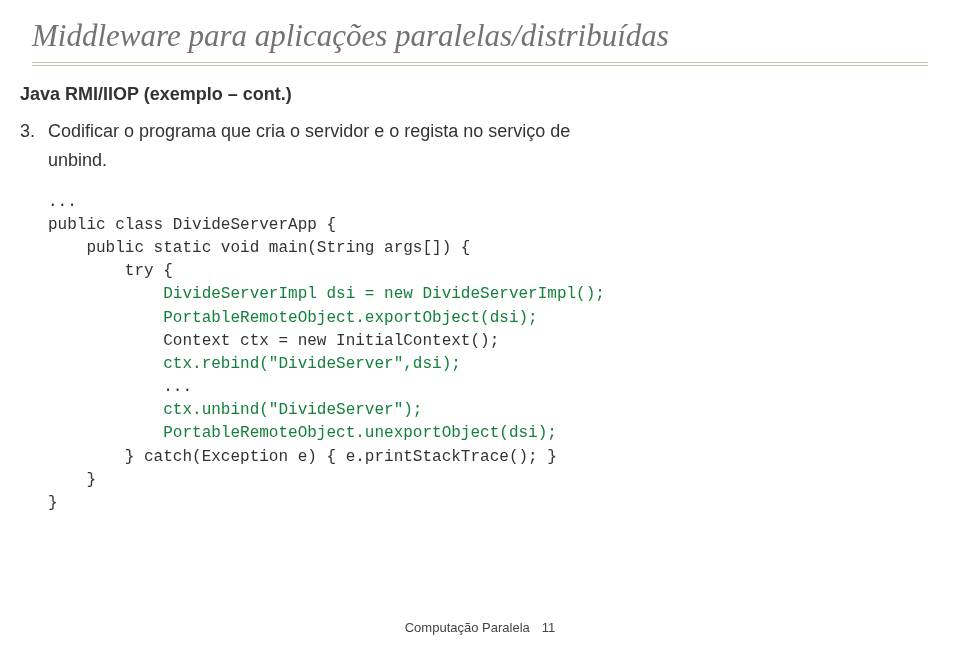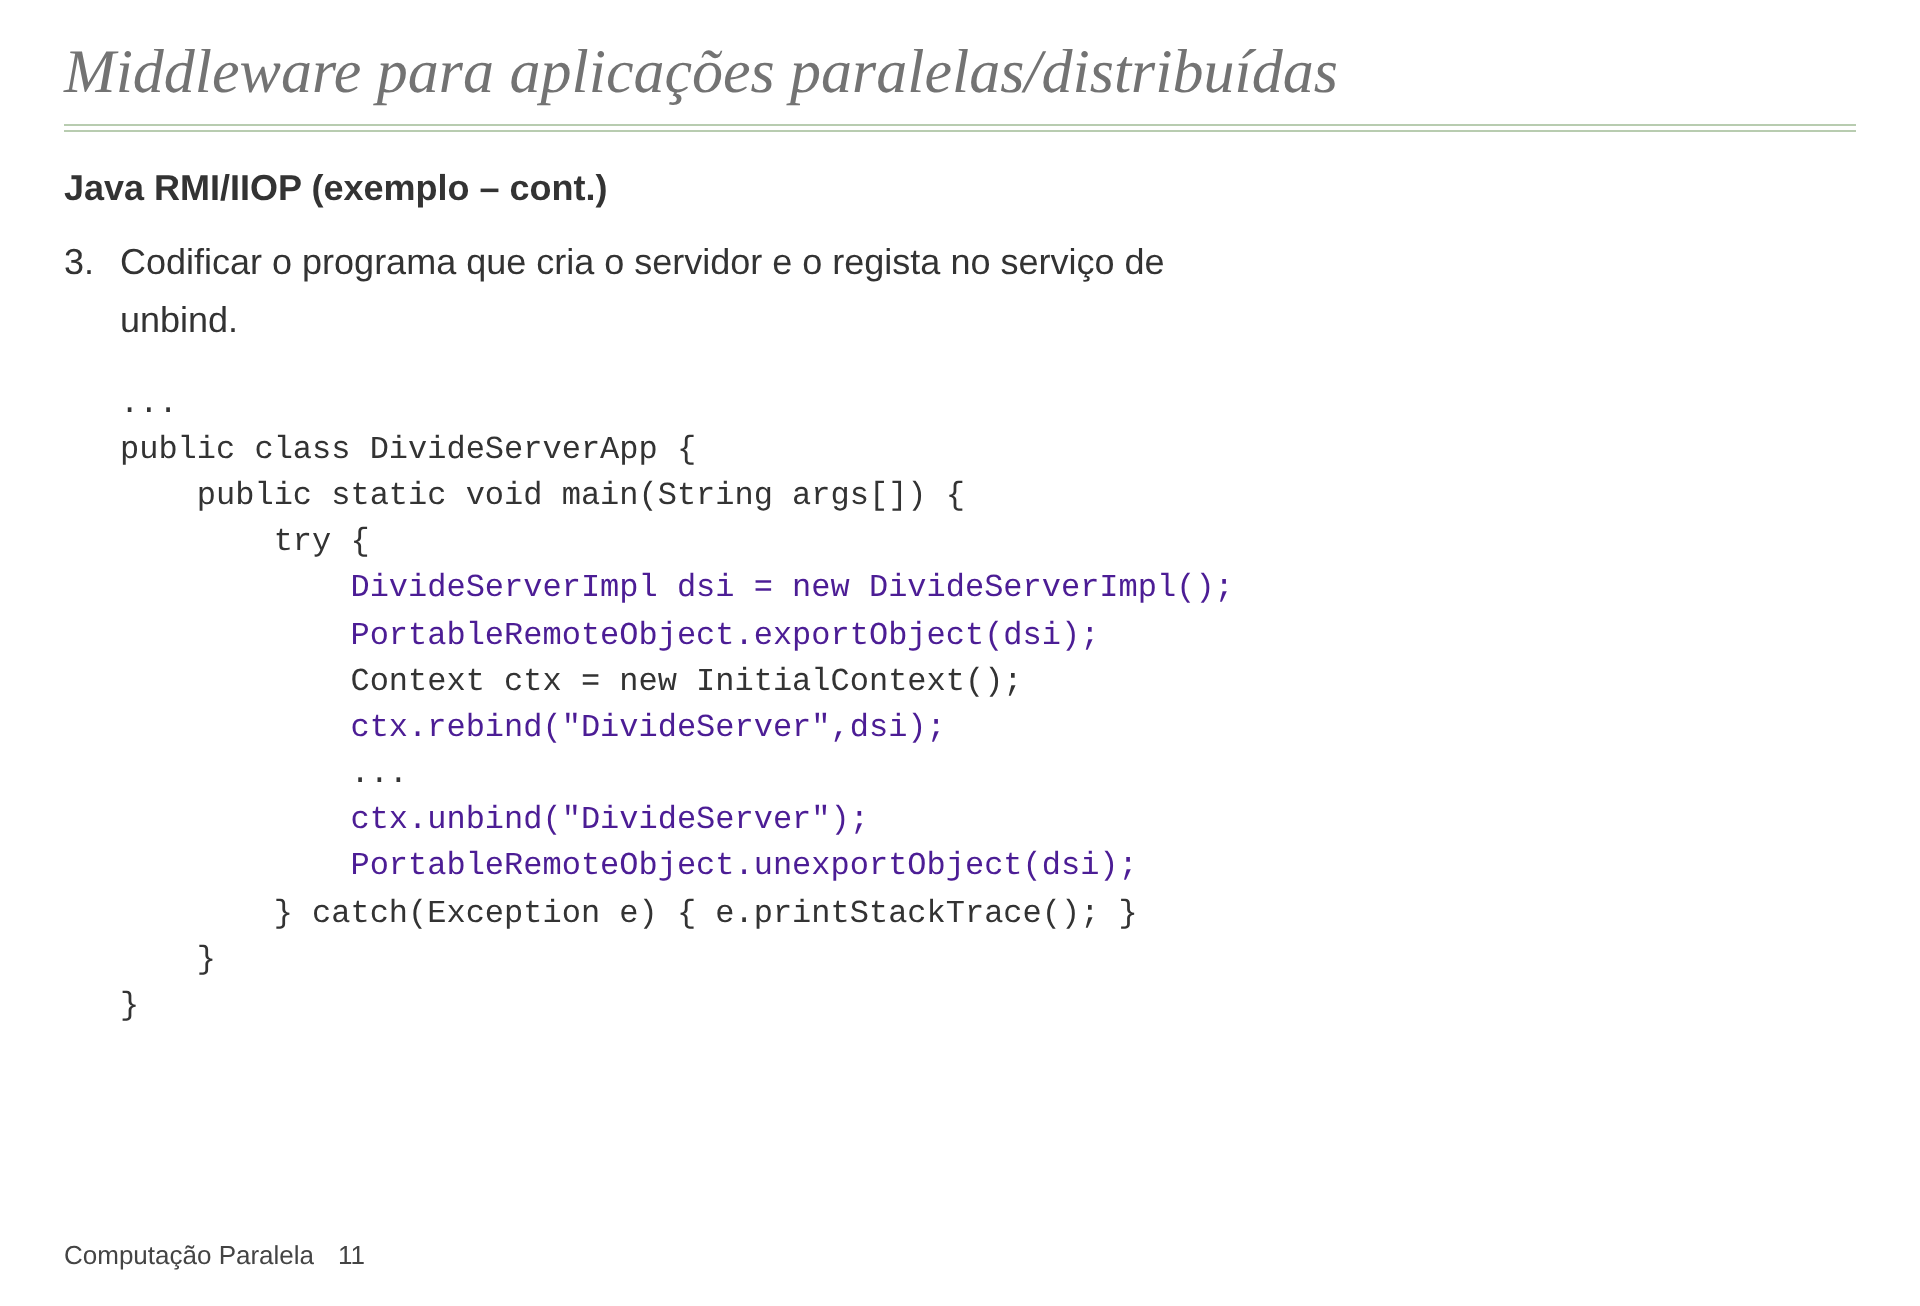--- a/index.html
+++ b/index.html
@@ -18,21 +18,21 @@
       font-weight: normal;
       padding: 18px 32px 8px 32px;
       font-family: Georgia, serif;
     }
     .hr-stack {
       margin: 0 32px 18px 32px;
     }
     .hr1 { border: none; border-top: 1px solid #b8ccb0; margin-bottom: 2px; }
     .hr2 { border: none; border-top: 1px solid #b8ccb0; }
     .content {
-      padding: 0 32px;
+      padding: 0 20px;
       font-family: Verdana, Arial, sans-serif;
       color: #333;
       font-size: 16px;
     }
     .heading {
       font-weight: bold;
       font-size: 18px;
       margin-bottom: 12px;
       font-family: Verdana, Arial, sans-serif;
     }
@@ -45,31 +45,31 @@
     .numbered .num { display: inline-block; width: 28px; }
     .indent-body { padding-left: 28px; }
     .code {
       font-family: 'Courier New', Courier, monospace;
       font-size: 16px;
       line-height: 1.45;
       white-space: pre;
       margin-top: 6px;
       color: #333;
     }
-    .blue { color: #4c1d95; }
+    .blue { color: #15803d; }
     .footer {
       position: absolute;
       bottom: 18px;
       left: 32px;
       right: 32px;
       font-family: Verdana, Arial, sans-serif;
       font-size: 13px;
       color: #444;
       display: flex;
-      justify-content: flex-start;
+      justify-content: center;
       gap: 12px;
     }
   </style>
 </head>
 <body>
 
 <div class="page-title">Middleware para aplicações paralelas/distribuídas</div>
 <div class="hr-stack">
   <hr class="hr1">
   <hr class="hr2">

